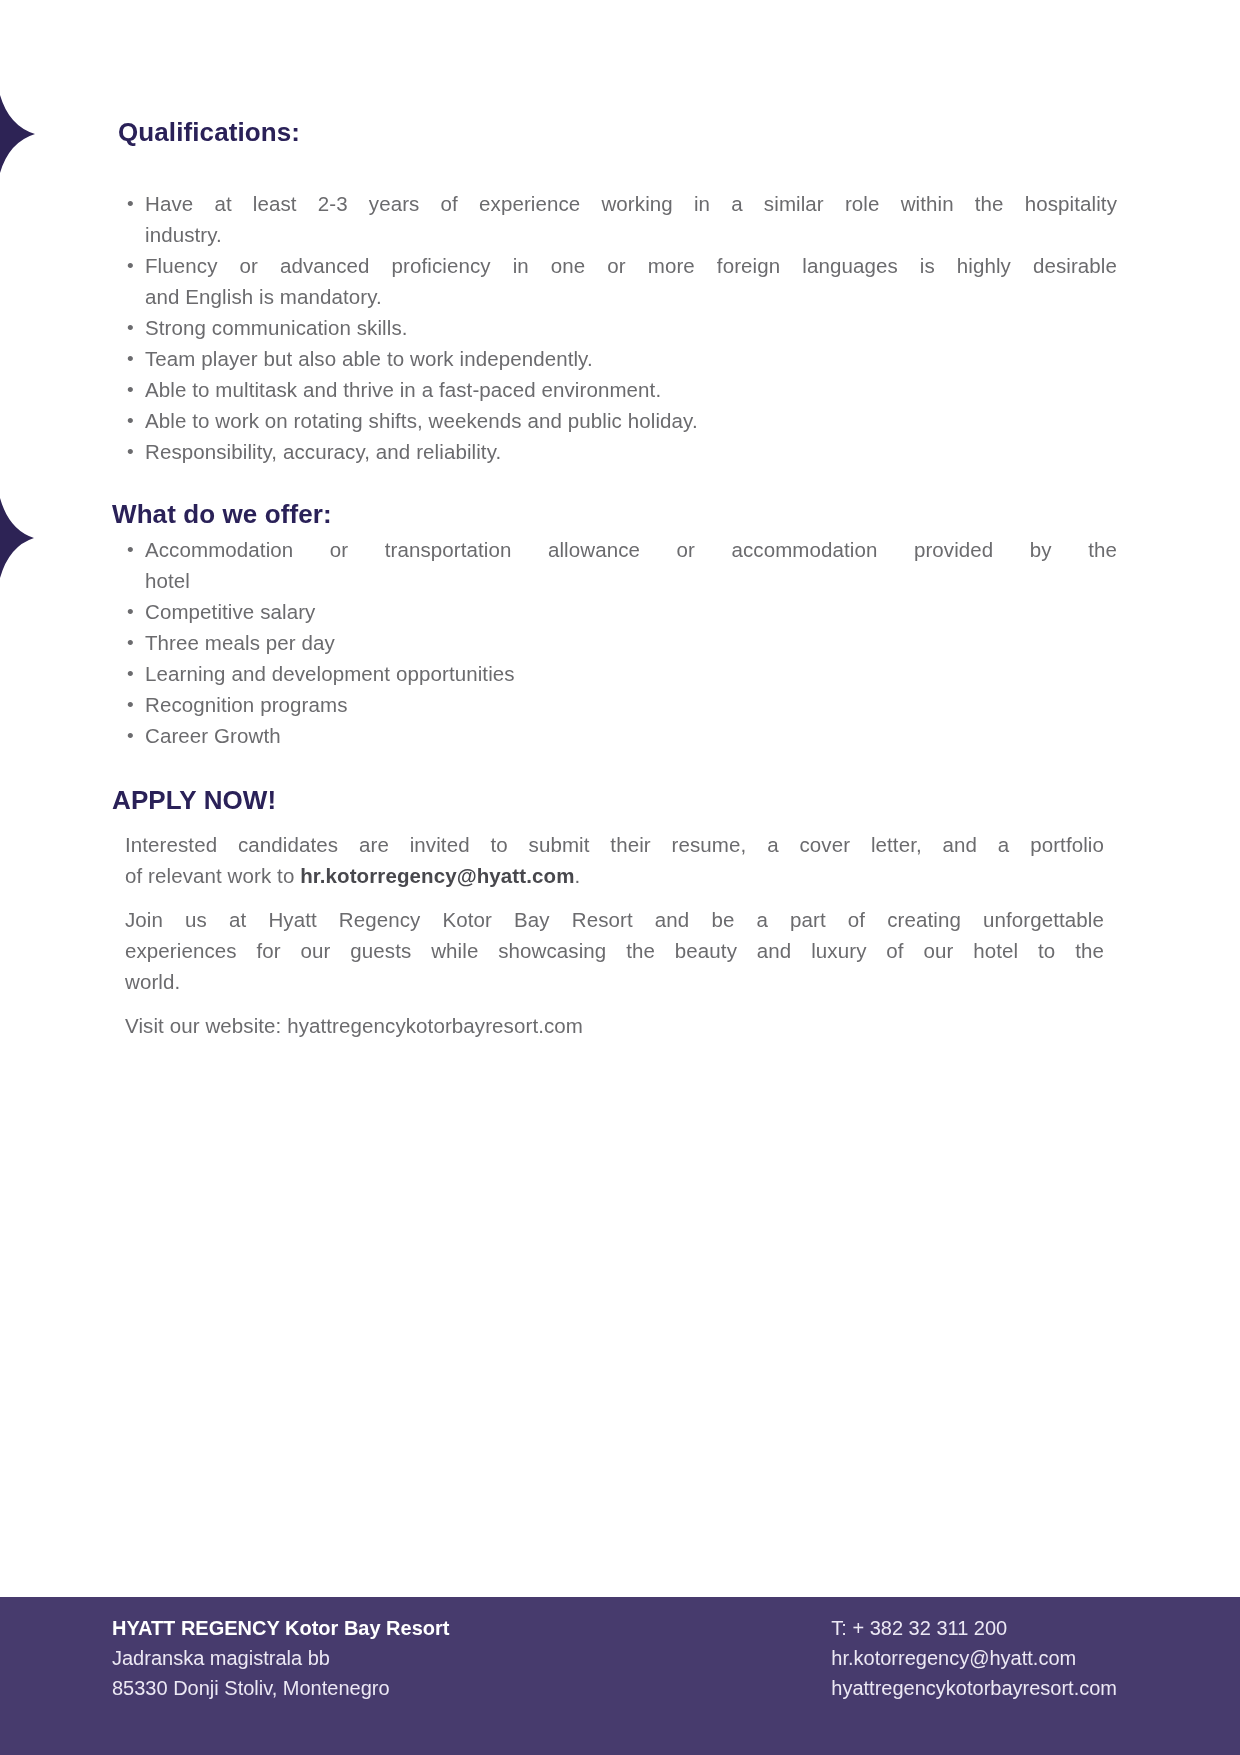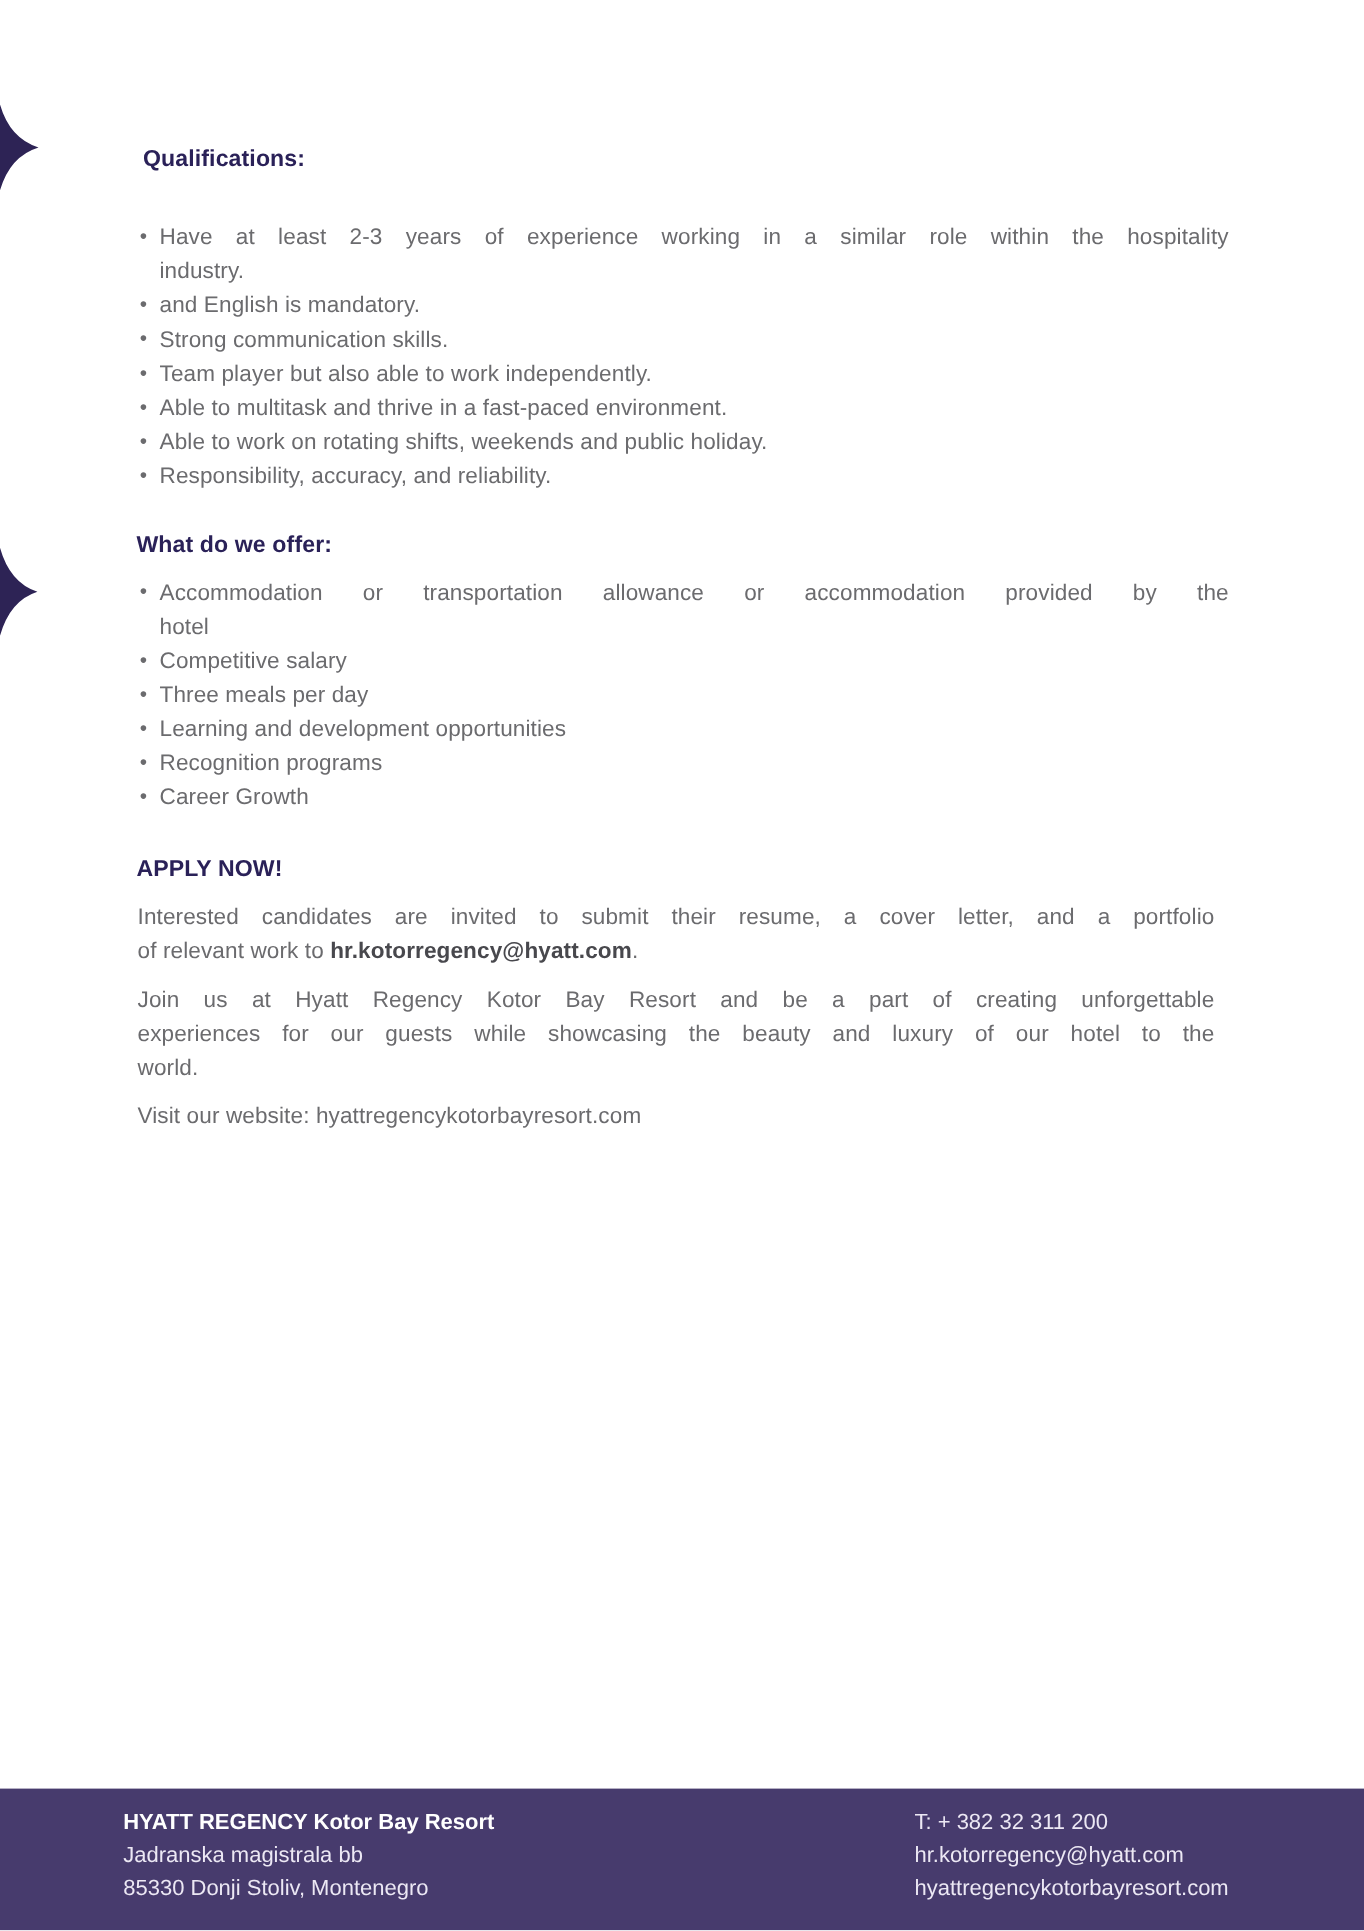--- a/index.html
+++ b/index.html
@@ -22,23 +22,23 @@
     left: 112px;
     top: 117px;
     width: 1005px;
     font-size: 20.5px;
     line-height: 31px;
     letter-spacing: 0.1px;
   }
   .heading {
     font-weight: bold;
     color: #2a2158;
-    font-size: 21px;
+    font-size: 26px;
     line-height: 31px;
-    margin: 12px;
+    margin: 0;
   }
   .heading-qualifications { padding-left: 6px; margin-bottom: 40px; }
   .heading-offer { margin-top: 32px; }
   .heading-apply { margin-top: 34px; }
 
   ul.bullet-list { list-style: none; margin: 0; padding: 0; }
   .heading-offer + ul.bullet-list { margin-top: 4px; }
   ul.bullet-list li {
     position: relative;
     padding-left: 33px;
@@ -55,21 +55,21 @@
   .jline { text-align: justify; text-align-last: justify; }
 
   .apply-paragraph { margin: 13px; text-align: justify; }
   .email-bold { font-weight: bold; color: #48484d; }
 
   .footer {
     position: absolute;
     left: 0;
     bottom: 0;
     width: 1240px;
-    height: 129px;
+    height: 158px;
     background: #473b6d;
     box-sizing: border-box;
     padding: 16px 123px 0 112px;
     display: flex;
     justify-content: space-between;
     color: #ece8f4;
     font-size: 20px;
     line-height: 30px;
   }
   .footer-left { text-align: left; }
@@ -91,20 +91,21 @@
   <div class="content">
 
     <p class="heading heading-qualifications">Qualifications:</p>
 
     <ul class="bullet-list">
       <li>
         <div class="jline">Have at least 2-3 years of experience working in a similar role within the hospitality</div>
         <div>industry.</div>
       </li>
       <li>
+        <div class="jline">Fluency or advanced proficiency in one or more foreign languages is highly desirable</div>
         <div>and English is mandatory.</div>
       </li>
       <li>Strong communication skills.</li>
       <li>Team player but also able to work independently.</li>
       <li>Able to multitask and thrive in a fast-paced environment.</li>
       <li>Able to work on rotating shifts, weekends and public holiday.</li>
       <li>Responsibility, accuracy, and reliability.</li>
     </ul>
 
     <p class="heading heading-offer">What do we offer:</p>

